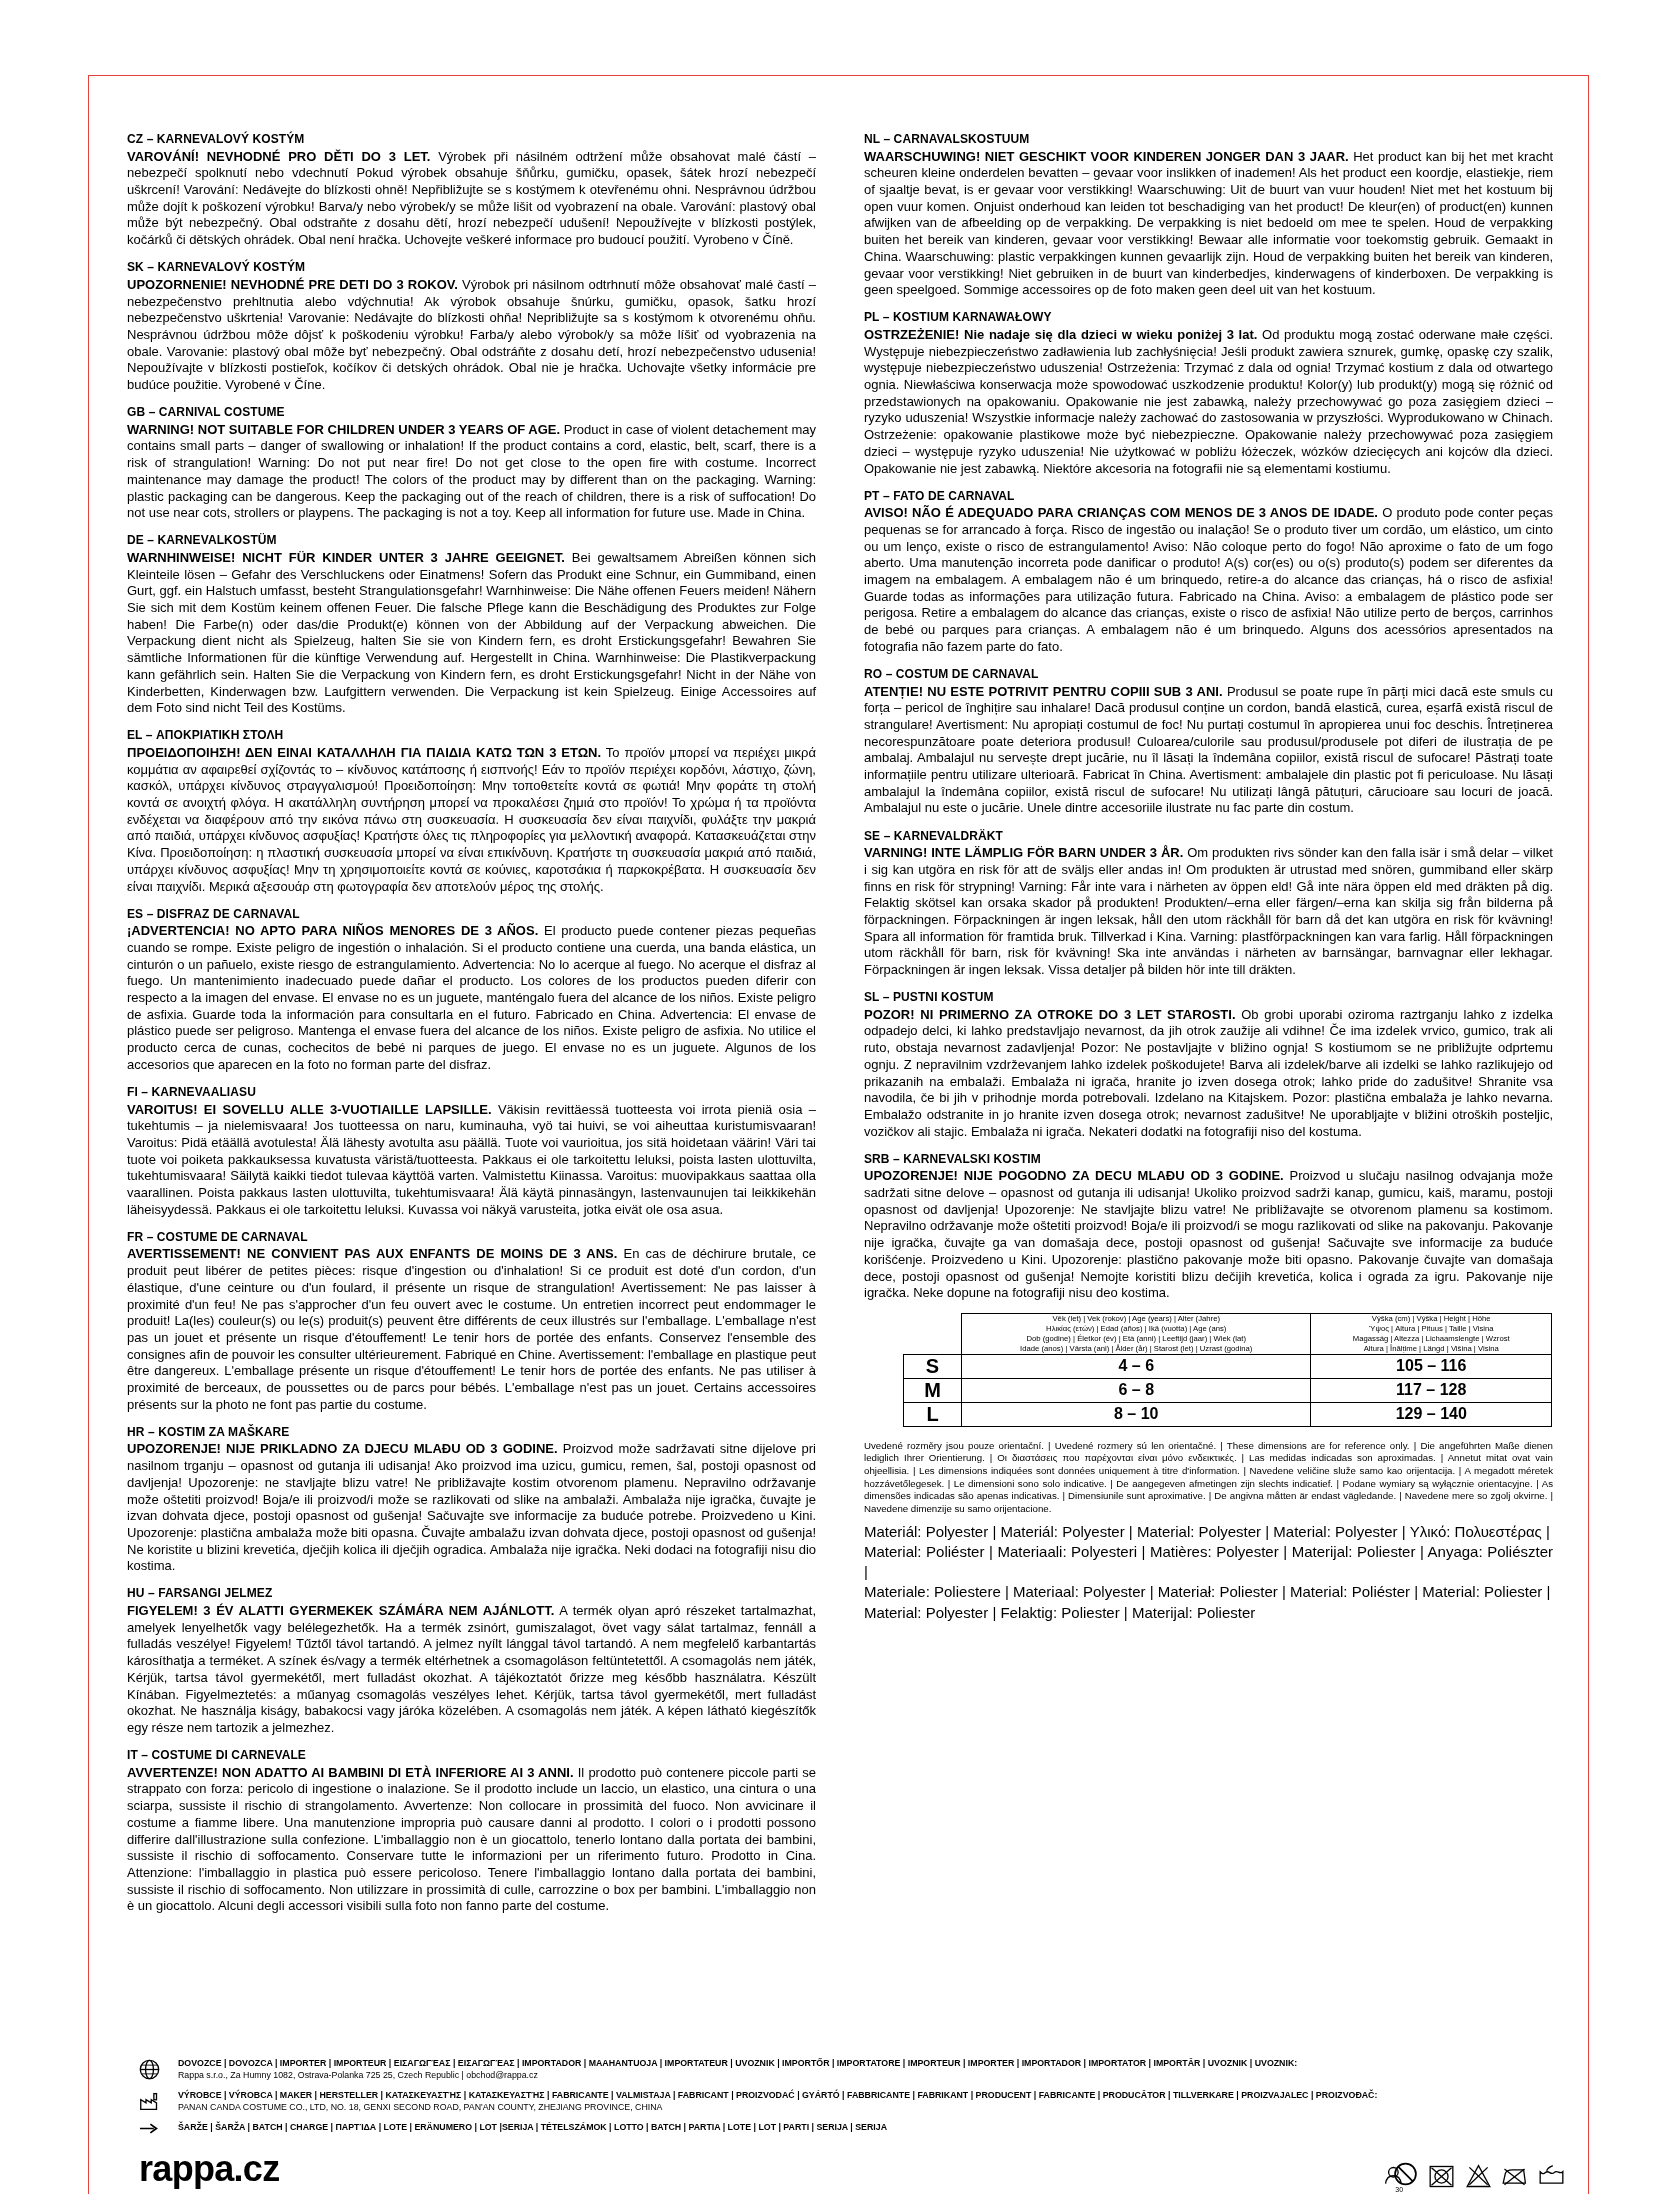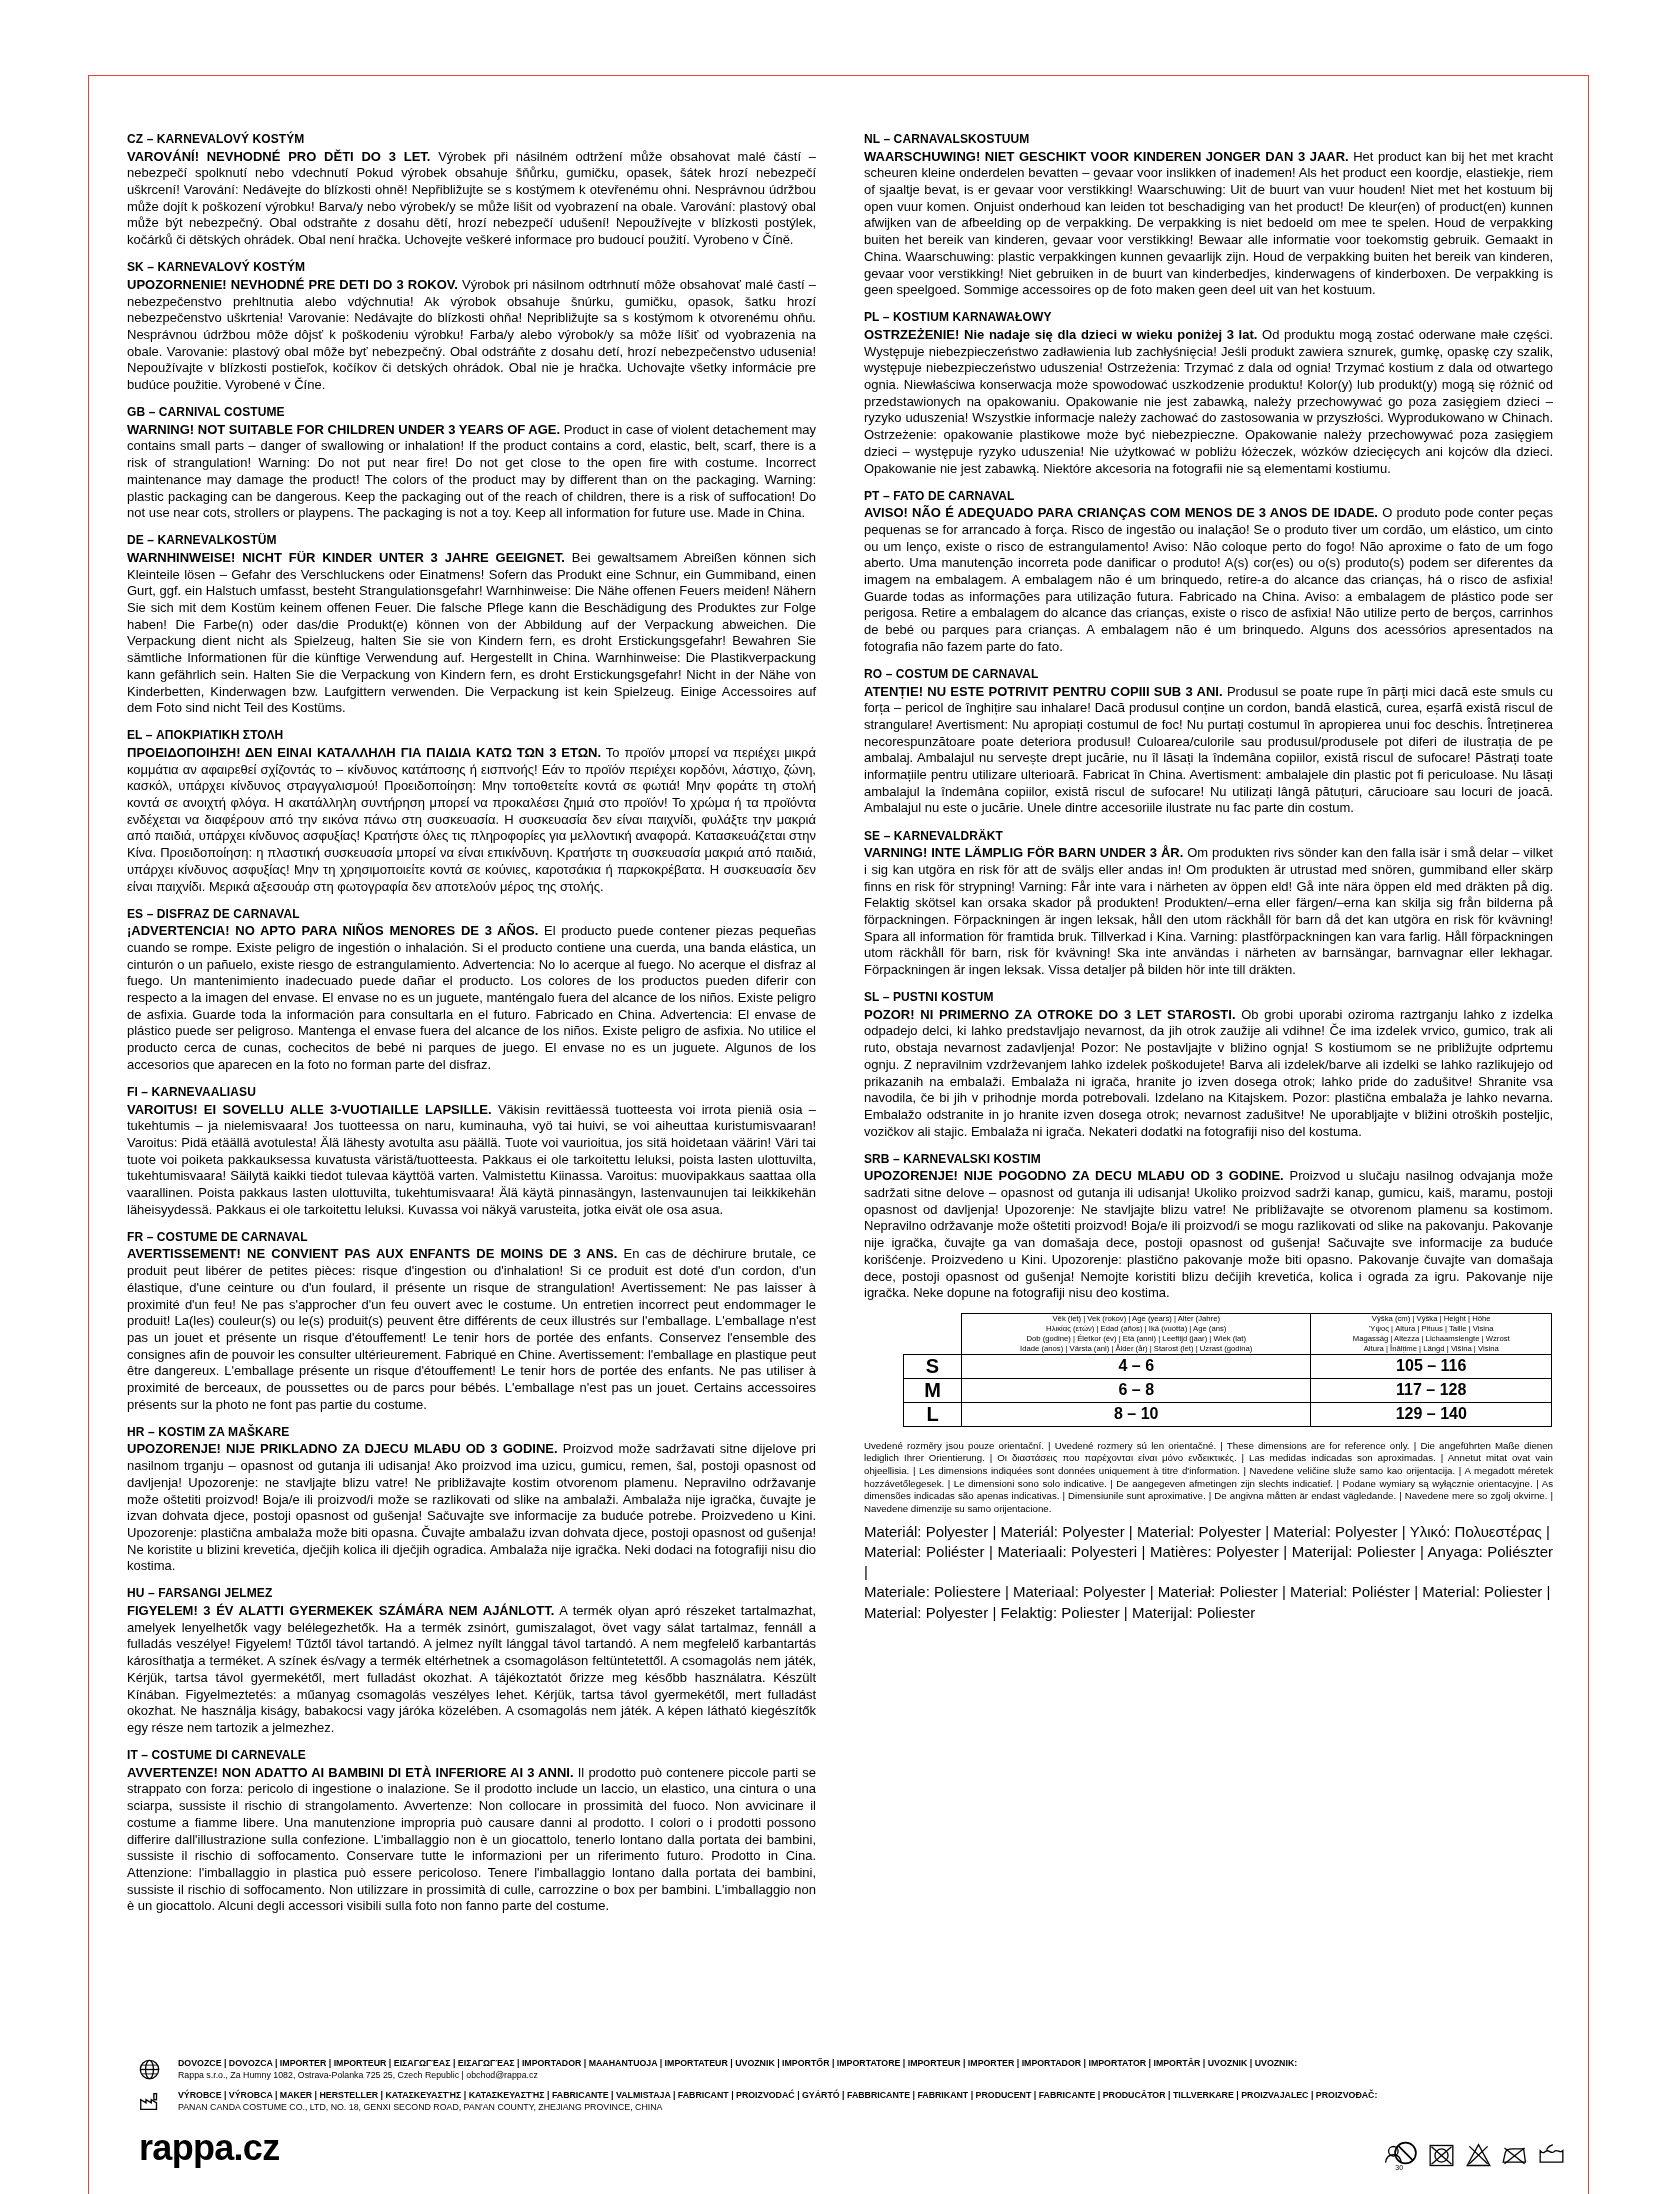--- a/index.html
+++ b/index.html
@@ -357,20 +357,30 @@
           <path d="M4 42 V20 L16 27 V20 L28 27 V20 L40 27 V42 Z" fill="none" stroke="#000" stroke-width="3"></path>
           <rect x="34" y="6" width="6" height="14" fill="none" stroke="#000" stroke-width="3"></rect>
         </svg>
       </div>
       <div class="foot-text">
         <span class="strong">VÝROBCE | VÝROBCA | MAKER | HERSTELLER | ΚΑΤΑΣΚΕΥΑΣΤΉΣ | ΚΑΤΑΣΚΕΥΑΣΤΉΣ | FABRICANTE | VALMISTAJA | FABRICANT | PROIZVODAĆ | GYÁRTÓ | FABBRICANTE | FABRIKANT | PRODUCENT | FABRICANTE | PRODUCĂTOR | TILLVERKARE | PROIZVAJALEC | PROIZVOĐAČ:</span><br>
         <span>PANAN CANDA COSTUME CO., LTD, NO. 18, GENXI SECOND ROAD, PAN'AN COUNTY, ZHEJIANG PROVINCE, CHINA</span>
       </div>
     </div>
 
+    <div class="foot-row">
+      <div class="foot-icon">
+        <svg width="21" height="13" viewBox="0 0 48 30">
+          <path d="M2 15 H34 M26 5 L40 15 L26 25" fill="none" stroke="#000" stroke-width="4"></path>
+        </svg>
+      </div>
+      <div class="foot-text">
+        <span class="strong">ŠARŽE | ŠARŽA | BATCH | CHARGE | ΠΑΡΤΊΔΑ | LOTE | ERÄNUMERO | LOT |SERIJA | TÉTELSZÁMOK | LOTTO | BATCH | PARTIA | LOTE | LOT | PARTI | SERIJA | SERIJA</span>
+      </div>
+    </div>
 
     <div class="brand-row">
       <div class="brand">rappa.cz</div>
 
       <div class="sym-group">
 
         <div class="age-mark">
           <svg width="38" height="26" viewBox="0 0 86 60">
             <circle cx="30" cy="26" r="11" fill="none" stroke="#000" stroke-width="3"></circle>
             <path d="M12 52 C14 38 22 34 30 34 C38 34 46 38 48 52" fill="none" stroke="#000" stroke-width="3"></path>

